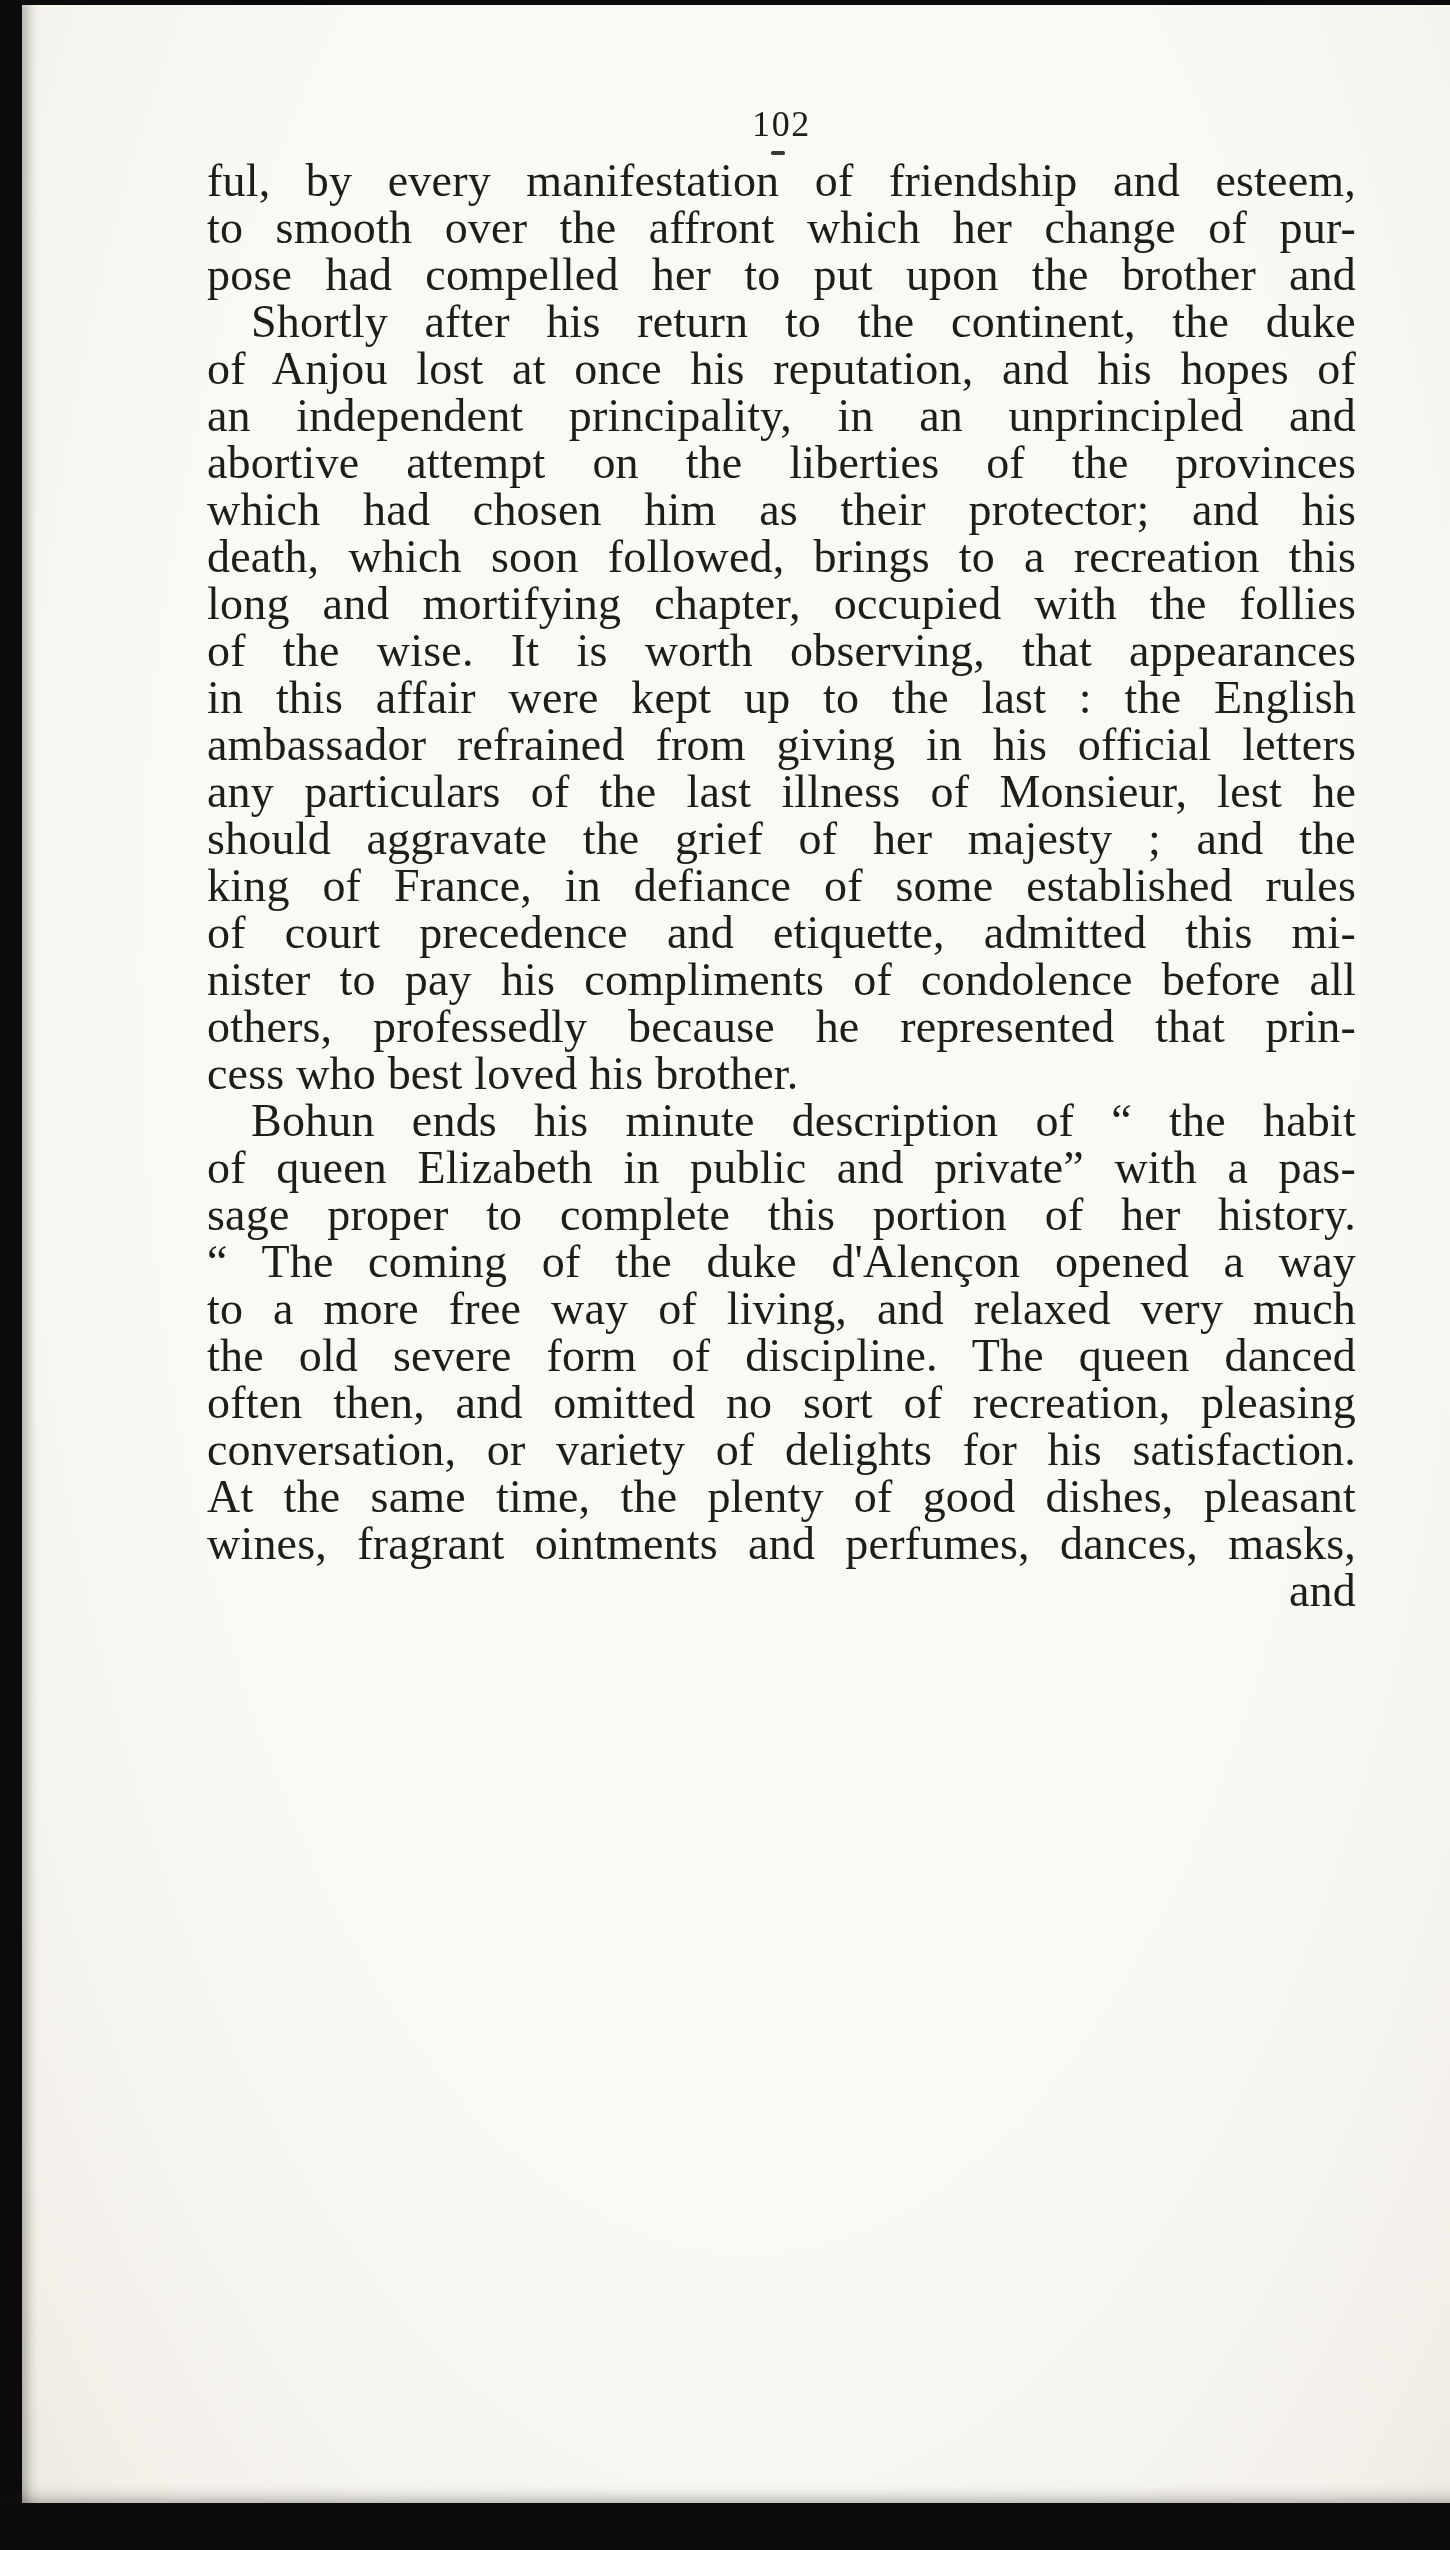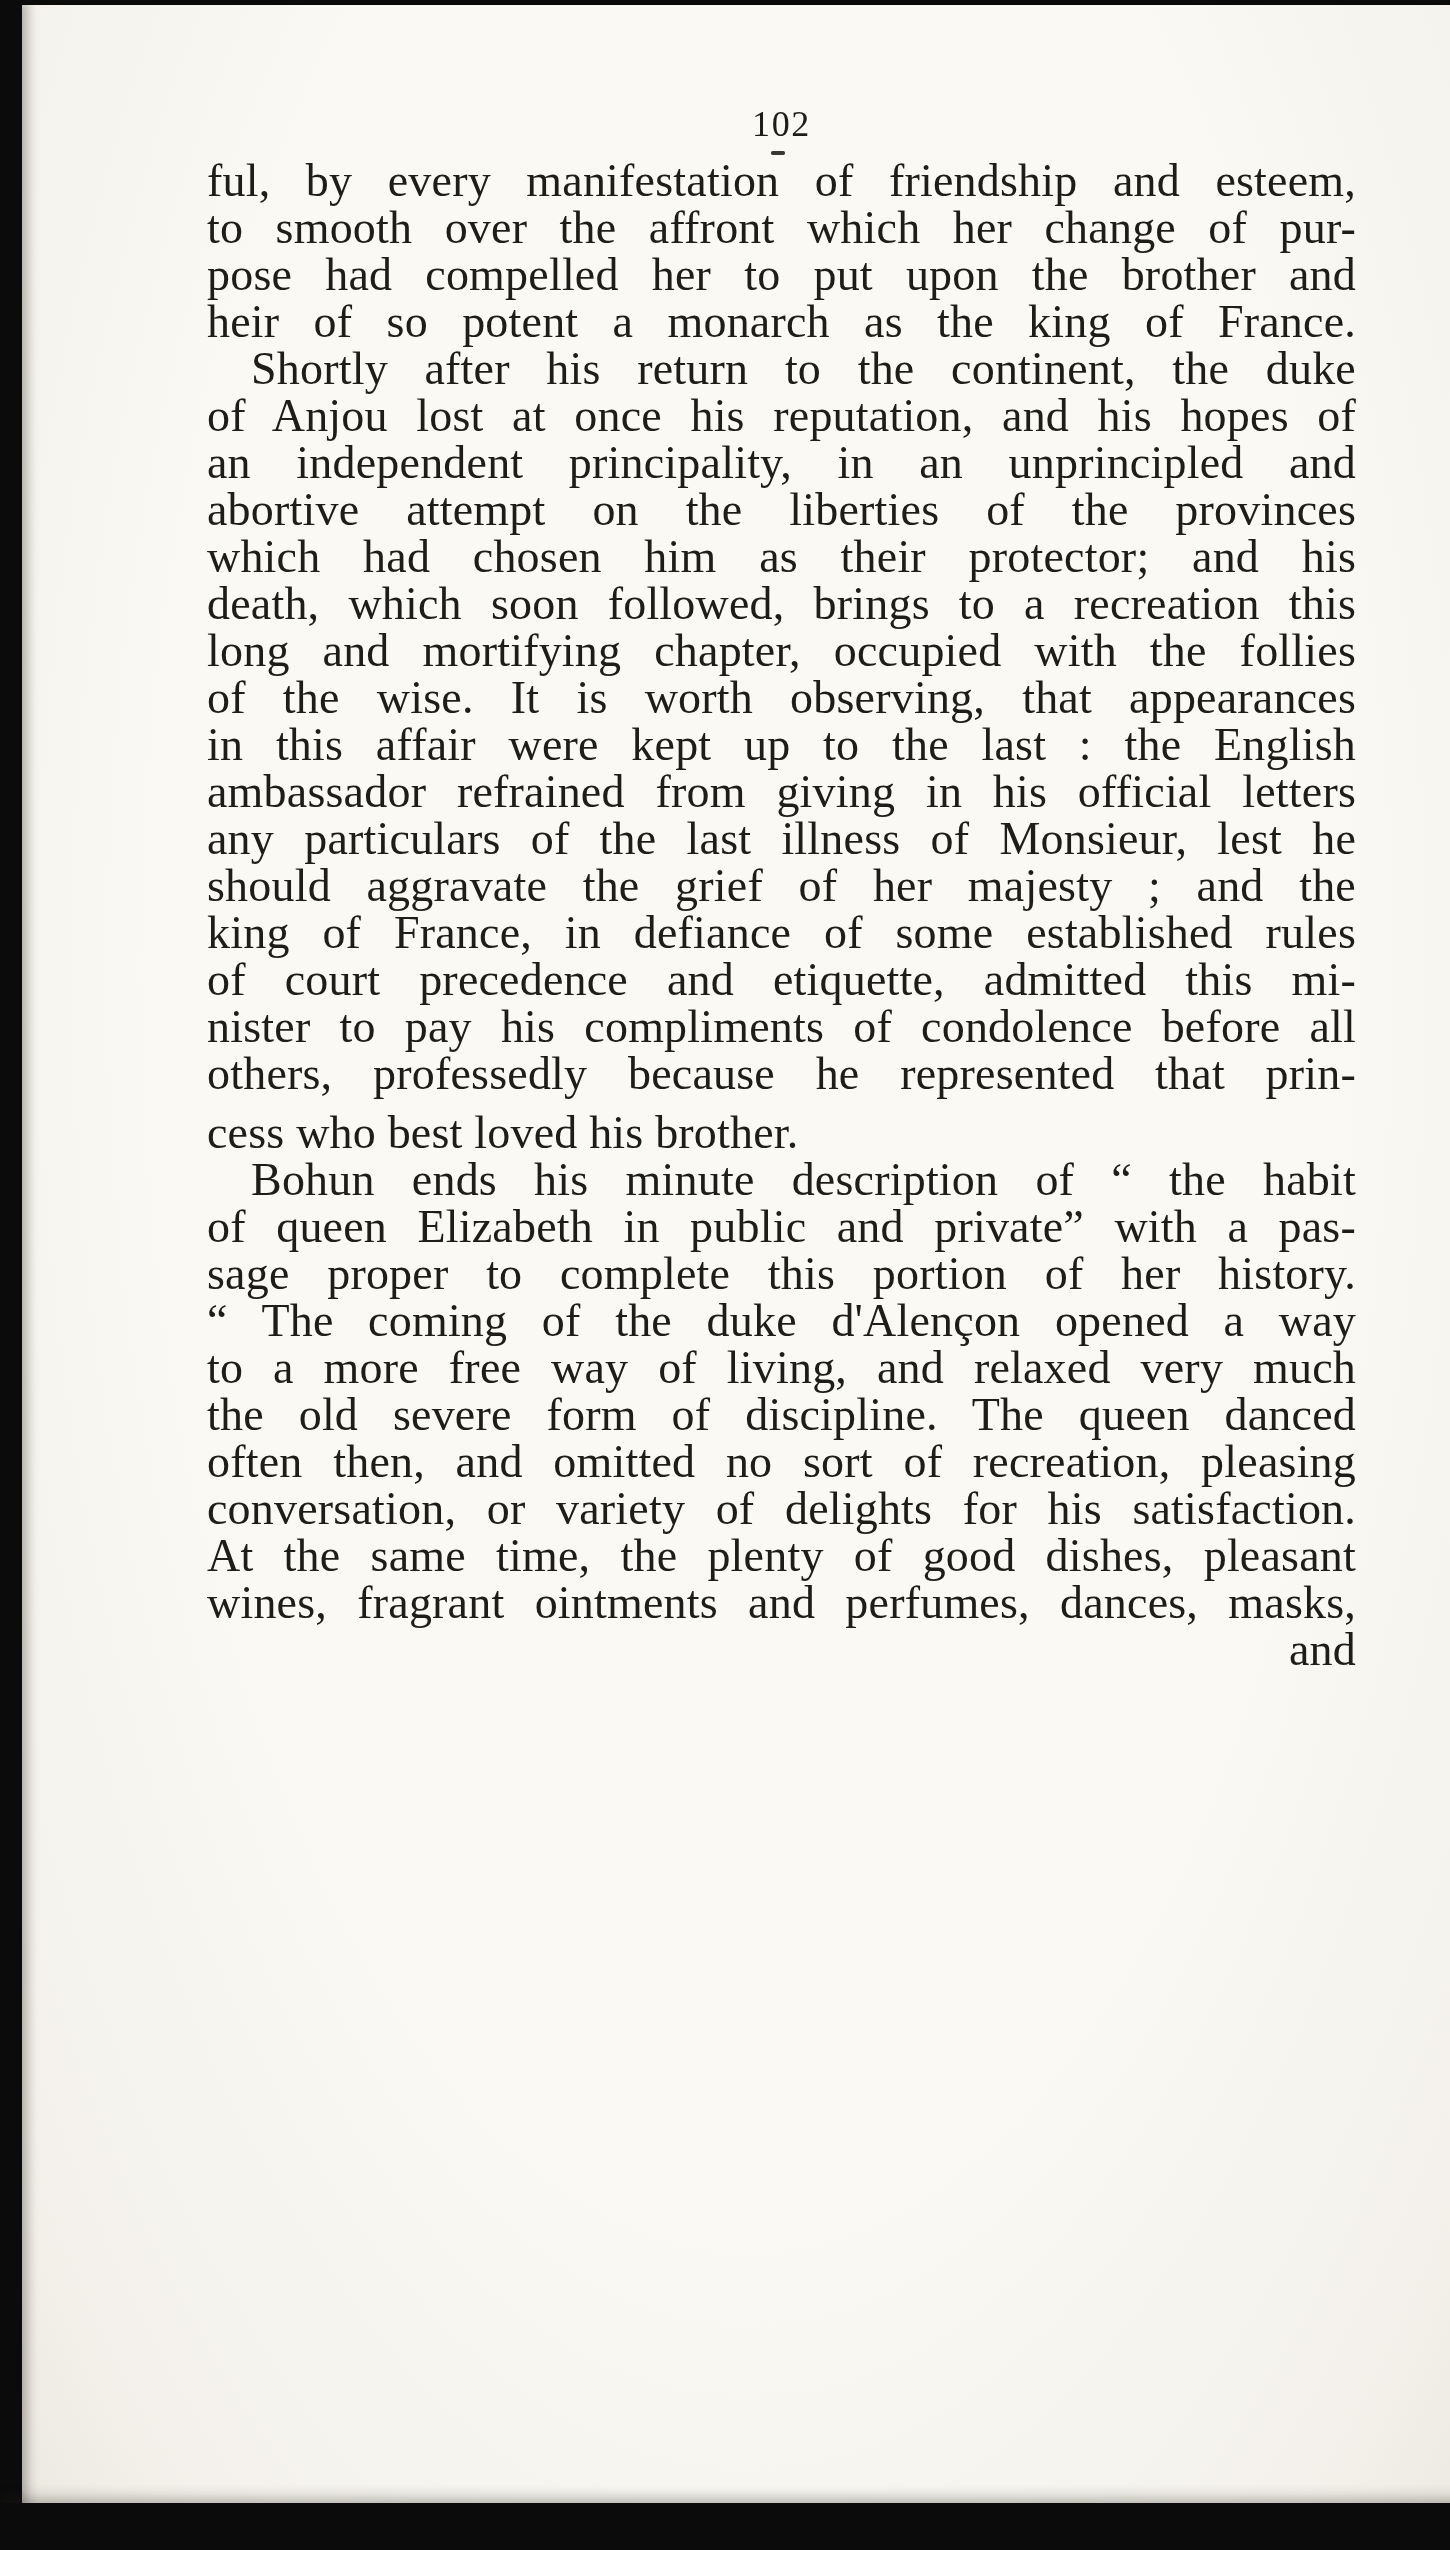--- a/index.html
+++ b/index.html
@@ -51,37 +51,36 @@
     font-size: 46px;
     line-height: 47px;
     letter-spacing: 0.2px;
   }
   .line {
     text-align: justify;
     text-align-last: justify;
     white-space: normal;
   }
   .line.indent    { text-indent: 44px; }
-  .line.end       { text-align-last: left; margin-top: 12px; }
+  .line.end       { text-align-last: left; }
   .line.catchword { text-align-last: right; }
 </style>
 </head>
 <body>
 
 <div class="scan">
 
   <div class="page-number">102</div>
 
   <div class="page-number-mark"></div>
 
   <div class="page-body">
       <div class="line full">ful, by every manifestation of friendship and esteem,</div>
       <div class="line full">to smooth over the affront which her change of pur-</div>
       <div class="line full">pose had compelled her to put upon the brother and</div>
-      <div class="line full">heir of so potent a monarch as the king of France.</div>
       <div class="line full indent">Shortly after his return to the continent, the duke</div>
       <div class="line full">of Anjou lost at once his reputation, and his hopes of</div>
       <div class="line full">an independent principality, in an unprincipled and</div>
       <div class="line full">abortive attempt on the liberties of the provinces</div>
       <div class="line full">which had chosen him as their protector; and his</div>
       <div class="line full">death, which soon followed, brings to a recreation this</div>
       <div class="line full">long and mortifying chapter, occupied with the follies</div>
       <div class="line full">of the wise. It is worth observing, that appearances</div>
       <div class="line full">in this affair were kept up to the last : the English</div>
       <div class="line full">ambassador refrained from giving in his official letters</div>

